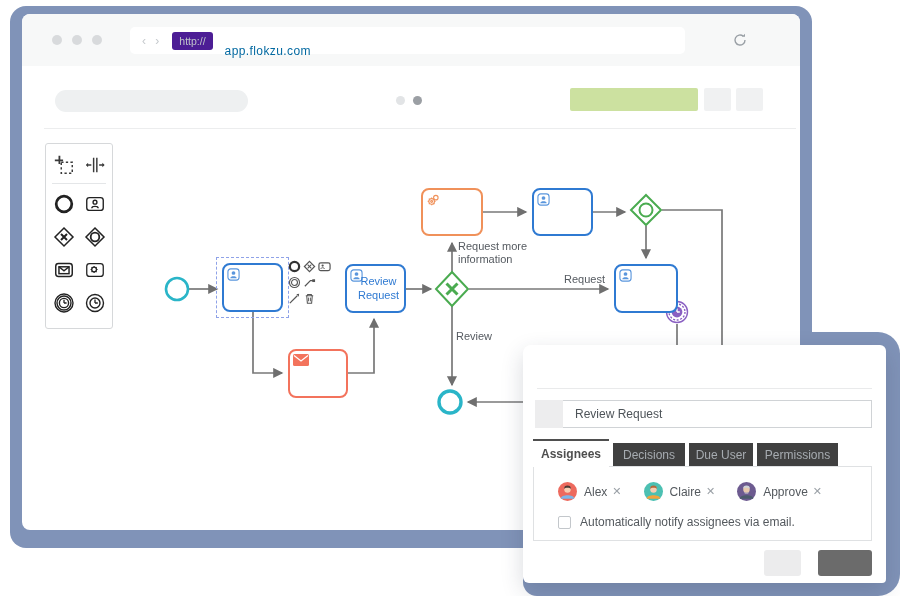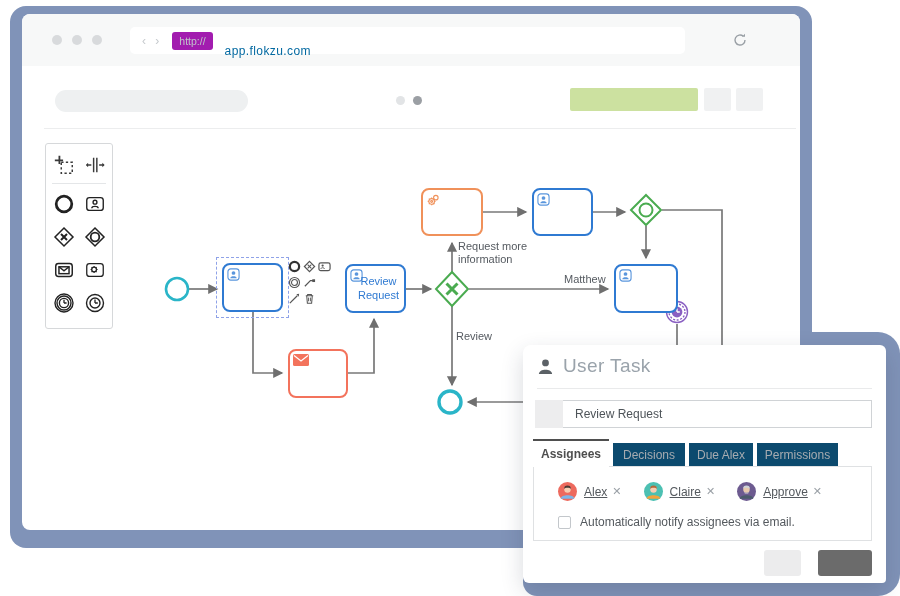--- a/index.html
+++ b/index.html
@@ -13,21 +13,21 @@
   
   .browser { position:absolute; left:10px; top:6px; width:802px; height:542px;
     background:#8093b8; border-radius:16px; z-index:2; }
   .browser-content { position:absolute; left:12px; top:8px; right:12px; bottom:18px;
     background:#fff; border-radius:8px; overflow:hidden; }
   .chrome { position:absolute; left:0; top:0; right:0; height:52px; background:#f7f8f8; }
   .dot { position:absolute; width:10px; height:10px; border-radius:50%; background:#d8dadc; top:21px; }
   .urlbar { position:absolute; left:108px; top:13px; width:555px; height:27px; background:#fff; border-radius:5px;
     display:flex; align-items:center; }
   .nav-chevrons { color:#c5c9cd; font-size:12px; margin-left:12px; letter-spacing:3px; }
-  .proto-badge { background:#a21caf; color:#c0c5ca; font-size:10.5px; border-radius:3px; padding:3px 7px; margin-left:10px; }
+  .proto-badge { background:#4c1d95; color:#c0c5ca; font-size:10.5px; border-radius:3px; padding:3px 7px; margin-left:10px; }
   .url-text { color:#0369a1; font-size:12px; margin-left:12px; letter-spacing:.4px;margin-top:21px; }
   .refresh { position:absolute; right:52px; top:18px; width:16px; height:16px; color:#9aa0a6; }
 
   
   .skel-pill { position:absolute; left:33px; top:76px; width:193px; height:22px; background:#eef0f1; border-radius:11px; }
   .mini-dot { position:absolute; top:82px; width:9px; height:9px; border-radius:50%; }
   .green-btn { position:absolute; left:548px; top:74px; width:128px; height:23px; background:#cce1a0; border-radius:2px; }
   .sq-btn { position:absolute; top:74px; width:27px; height:23px; background:#f0f1f2; border-radius:2px; }
   .toolbar-divider { position:absolute; left:22px; top:114px; width:752px; height:1px; background:#ecedee; }
 
@@ -56,25 +56,25 @@
   .dlg-header { position:absolute; left:14px; top:10px; display:flex; align-items:center; }
   .dlg-title { font-size:19px; color:#9aa3ab; margin-left:9px; letter-spacing:.4px; }
   .dlg-divider { position:absolute; left:14px; right:14px; top:43px; height:1px; background:#e9eaeb; }
   .name-row { position:absolute; left:12px; top:55px; right:14px; height:28px; display:flex; }
   .name-prefix { width:28px; height:28px; background:#ededee; }
   .name-input { flex:1; height:28px; border:1px solid #d0d3d6; border-left:none; font-size:12px; color:#4e5459;
     padding-left:12px; font-family:"Liberation Sans", sans-serif; outline:none; }
   .tabs { position:absolute; left:10px; top:94px; height:28px; display:flex; }
   .tab { font-size:12px; display:flex; align-items:center; justify-content:center; cursor:pointer; }
   .tab.active { width:76px; height:28px; background:#fff; border-top:2px solid #4f4f4f; color:#4e4e4e; font-weight:bold; position:relative; z-index:2; }
-  .tab.inactive { height:24px; margin-top:4px; margin-left:4px; background:#0c4a6e; color:#a6abb0; }
+  .tab.inactive { height:24px; margin-top:4px; margin-left:4px; background:#404040; color:#a6abb0; }
   .tab-panel { position:absolute; left:10px; top:121px; width:339px; height:75px; border:1px solid #dfe1e3; background:#fff; }
   .chips { position:absolute; left:24px; top:15px; display:flex; align-items:center; }
   .chip { display:flex; align-items:center; margin-right:22px; }
-  .chip-name { font-size:12px; color:#54595e; margin-left:7px;text-decoration:underline; }
+  .chip-name { font-size:12px; color:#54595e; margin-left:7px; }
   .chip-x { font-size:11px; color:#9aa0a6; margin-left:5px; cursor:pointer; }
   .cb-row { position:absolute; left:24px; top:48px; display:flex; align-items:center; }
   .cb { width:13px; height:13px; border:1px solid #c3c7cb; border-radius:2px; background:#fff; cursor:pointer; }
   .cb-label { font-size:12px; color:#54595e; margin-left:9px;text-align:right; }
   .dlg-btn { position:absolute; height:26px; border-radius:3px; cursor:pointer; }
   .dlg-btn.light { left:241px; top:205px; width:37px; background:#ececed; }
   .dlg-btn.dark  { left:295px; top:205px; width:54px; background:#6b6b6b; }
 </style>
 </head>
 <body>
@@ -307,46 +307,39 @@
         </div>
         <div class="task" style="left:592px;top:250px;width:64px;height:49px">
           <svg class="node-icon" width="13" height="13" viewBox="0 0 14 14">
             <rect x="1" y="1" width="12" height="12" rx="3" fill="none" stroke="#5a96dd" stroke-width="1.2"></rect>
             <circle cx="7" cy="5.4" r="2" fill="#5a96dd"></circle>
               <path d="M3.6 11c0-2.8 6.8-2.8 6.8 0z" fill="#5a96dd"></path>
           </svg>
         </div>
 
         <div class="diag-label" style="left:436px;top:226px;width:76px">Request more information</div>
-        <div class="diag-label" style="left:542px;top:259px">Matthew</div>
+        <div class="diag-label" style="left:542px;top:259px">Request</div>
         <div class="diag-label" style="left:434px;top:316px">Review</div>
       </div>
 
     </div>
   </div>
 
   <div class="dialog">
-    <div class="dlg-header">
-      <svg width="17" height="17" viewBox="0 0 16 16">
-        <circle cx="8" cy="4.6" r="3.2" fill="#5b6166"></circle>
-        <path d="M1.8 15c0-5.4 12.4-5.4 12.4 0z" fill="#5b6166"></path>
-      </svg>
-      <span class="dlg-title">User Task</span>
-    </div>
     <div class="dlg-divider"></div>
 
     <div class="name-row">
       <div class="name-prefix"></div>
       <input class="name-input" type="text" value="Review Request" style="">
     </div>
 
     <div class="tabs">
       <div class="tab active">Assignees</div>
       <div class="tab inactive" style="width:72px">Decisions</div>
-      <div class="tab inactive" style="width:64px">Due Alex</div>
+      <div class="tab inactive" style="width:64px">Due User</div>
       <div class="tab inactive" style="width:81px">Permissions</div>
     </div>
 
     <div class="tab-panel">
       <div class="chips">
         <div class="chip">
           <svg width="19" height="19" viewBox="0 0 20 20">
             <circle cx="10" cy="10" r="10" fill="#ed6a5e"></circle>
             <path d="M3 17.5c0-4.6 14-4.6 14 0z" fill="#7db6e8"></path>
             <circle cx="10" cy="8" r="3.4" fill="#f6cdb2"></circle>

